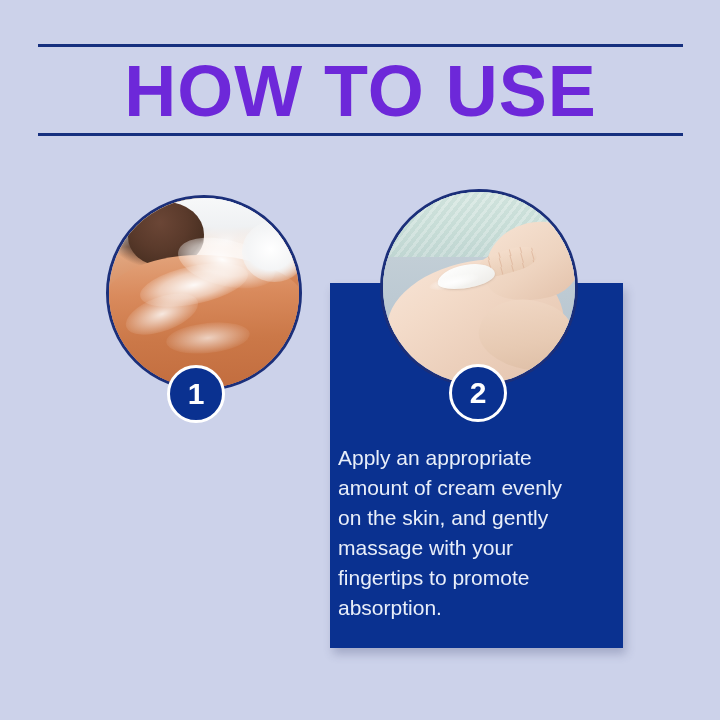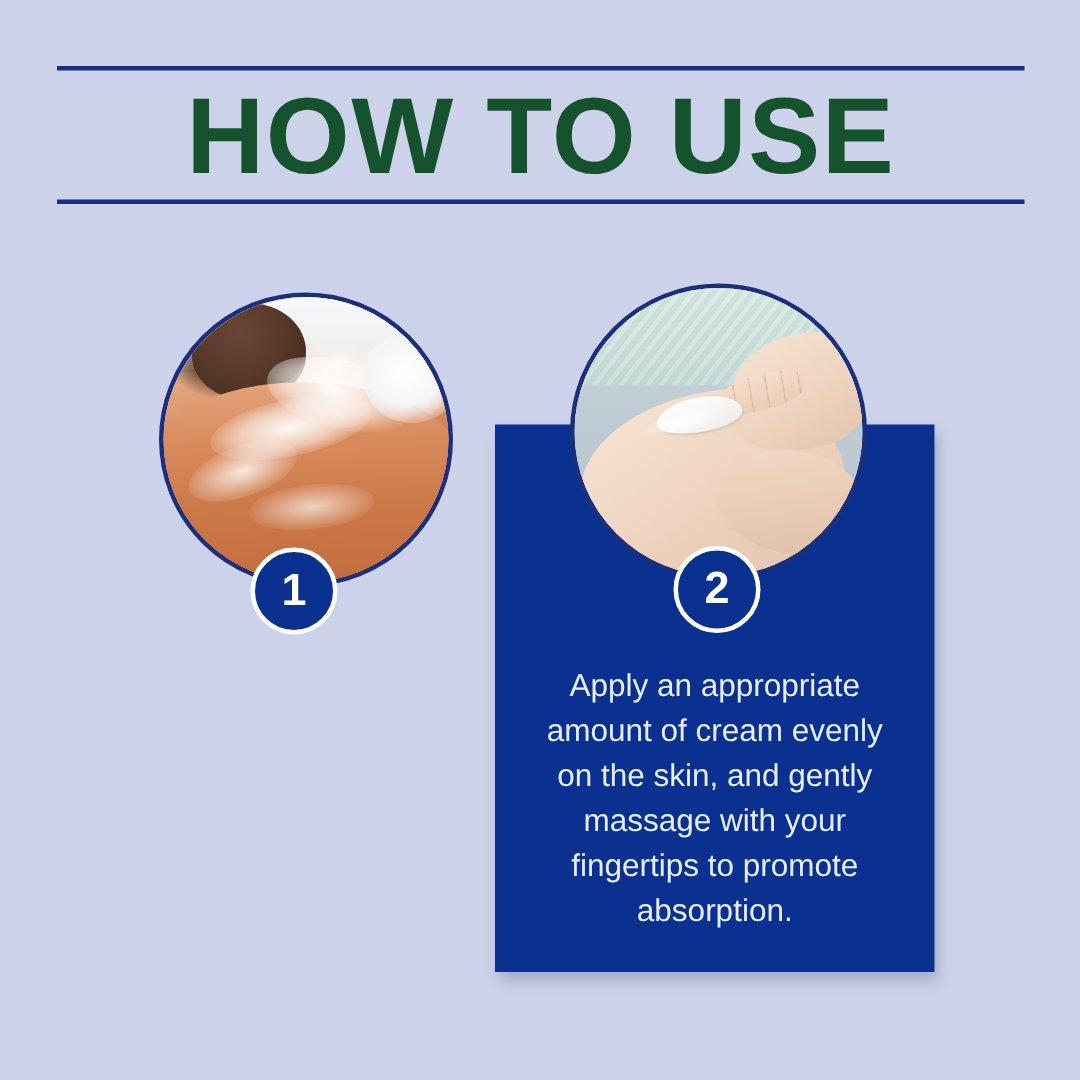--- a/index.html
+++ b/index.html
@@ -44,21 +44,21 @@
     position: absolute;
     left: 0;
     top: 5px;
     width: 645px;
     height: 84px;
     line-height: 84px;
     text-align: center;
     font-size: 72px;
     font-weight: 700;
     letter-spacing: 1px;
-    color: #14532d;
+    color: #6d28d9;
     white-space: nowrap;
     font-family: "Liberation Sans", sans-serif;
   }
 
   
   .card {
     position: absolute;
     background: #0a3190;
     box-shadow: 3px 6px 9px rgba(60, 70, 110, 0.28);
   }
@@ -73,21 +73,21 @@
     top: 283px;
     width: 293px;
     height: 365px;
   }
 
   .card-text {
     position: absolute;
     left: 0;
     width: 100%;
     color: #e8eef9;
-    text-align: center;
+    text-align: left;
     font-size: 20px;
     line-height: 29px;
     font-family: "Liberation Sans", sans-serif;
     white-space: pre-line;
     padding: 0 6px;
     box-sizing: border-box;
   }
   .card-1 .card-text {
     top: 215px;
     font-size: 20px;

